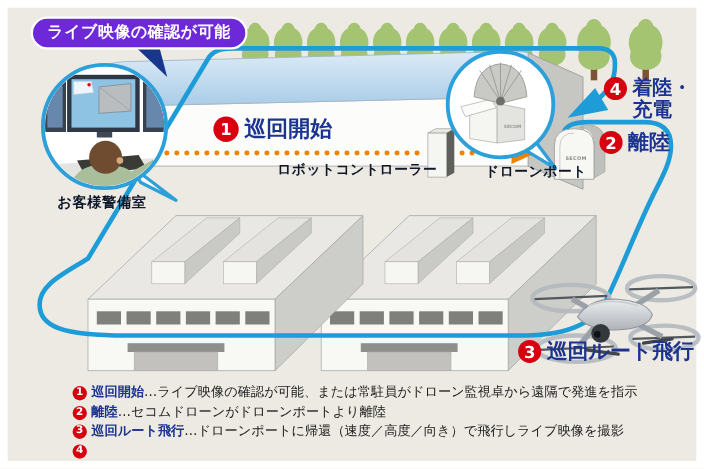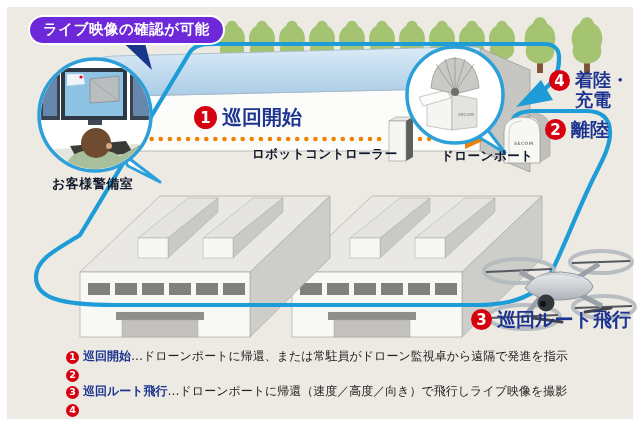--- a/index.html
+++ b/index.html
@@ -251,24 +251,25 @@
     <span class="mtitle" style="font-size:19px;">巡回ルート飛行</span>
   </div>
   <div class="lbl marker" style="left:549px;top:70px;">
     <span class="mnum big" style="width:21px;height:21px;">4</span>
     <span class="mtitle" style="font-size:18px;width:58px;">着陸・充電</span>
   </div>
 
   <div class="lbl legend">
     <div class="lrow">
       <span class="lnum">1</span>
-      <span><span class="ltitle">巡回開始</span><span class="ldesc">…ドローンポートに帰還、または常駐員がドローン監視卓から遠隔で発進を指示</span></span>
+      <span><span class="ltitle">巡回開始</span><span class="ldesc">…ライブ映像の確認が可能、または常駐員がドローン監視卓から遠隔で発進を指示</span></span>
     </div>
     <div class="lrow">
       <span class="lnum">2</span>
+      <span><span class="ltitle">離陸</span><span class="ldesc">…セコムドローンがドローンポートより離陸</span></span>
     </div>
     <div class="lrow">
       <span class="lnum">3</span>
       <span><span class="ltitle">巡回ルート飛行</span><span class="ldesc">…ドローンポートに帰還（速度／高度／向き）で飛行しライブ映像を撮影</span></span>
     </div>
     <div class="lrow">
       <span class="lnum">4</span>
     </div>
   </div>
 

